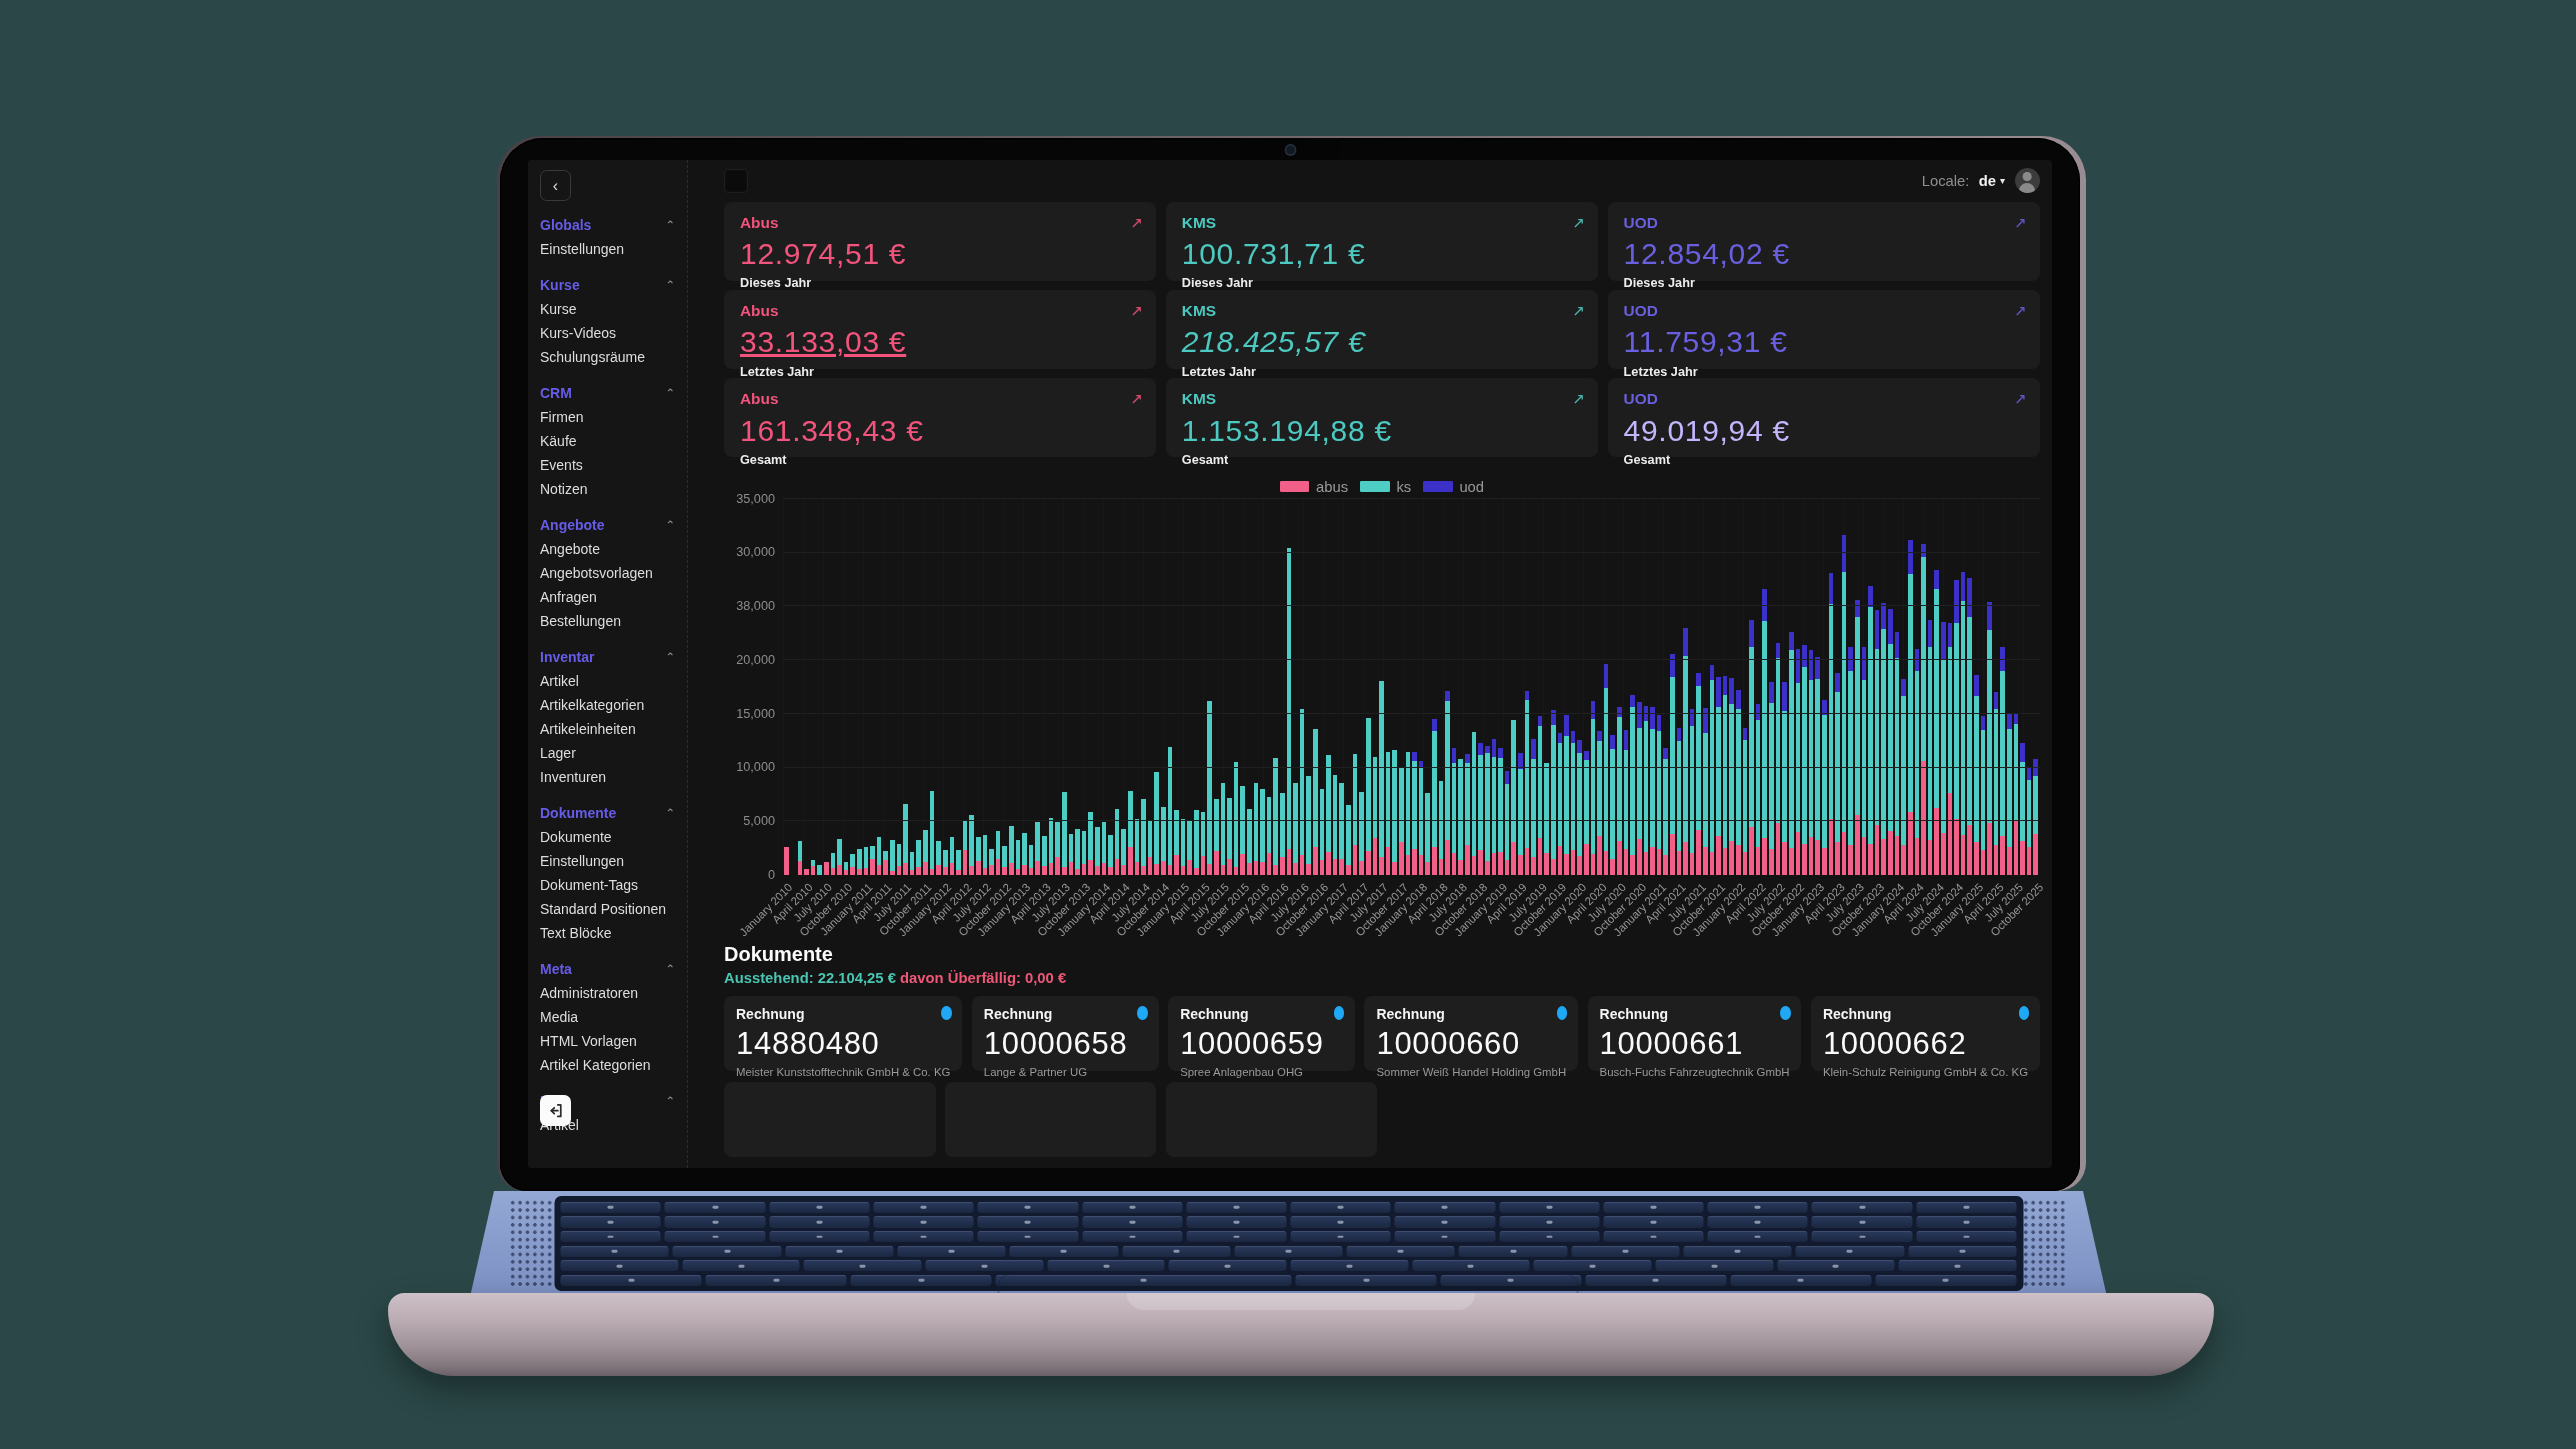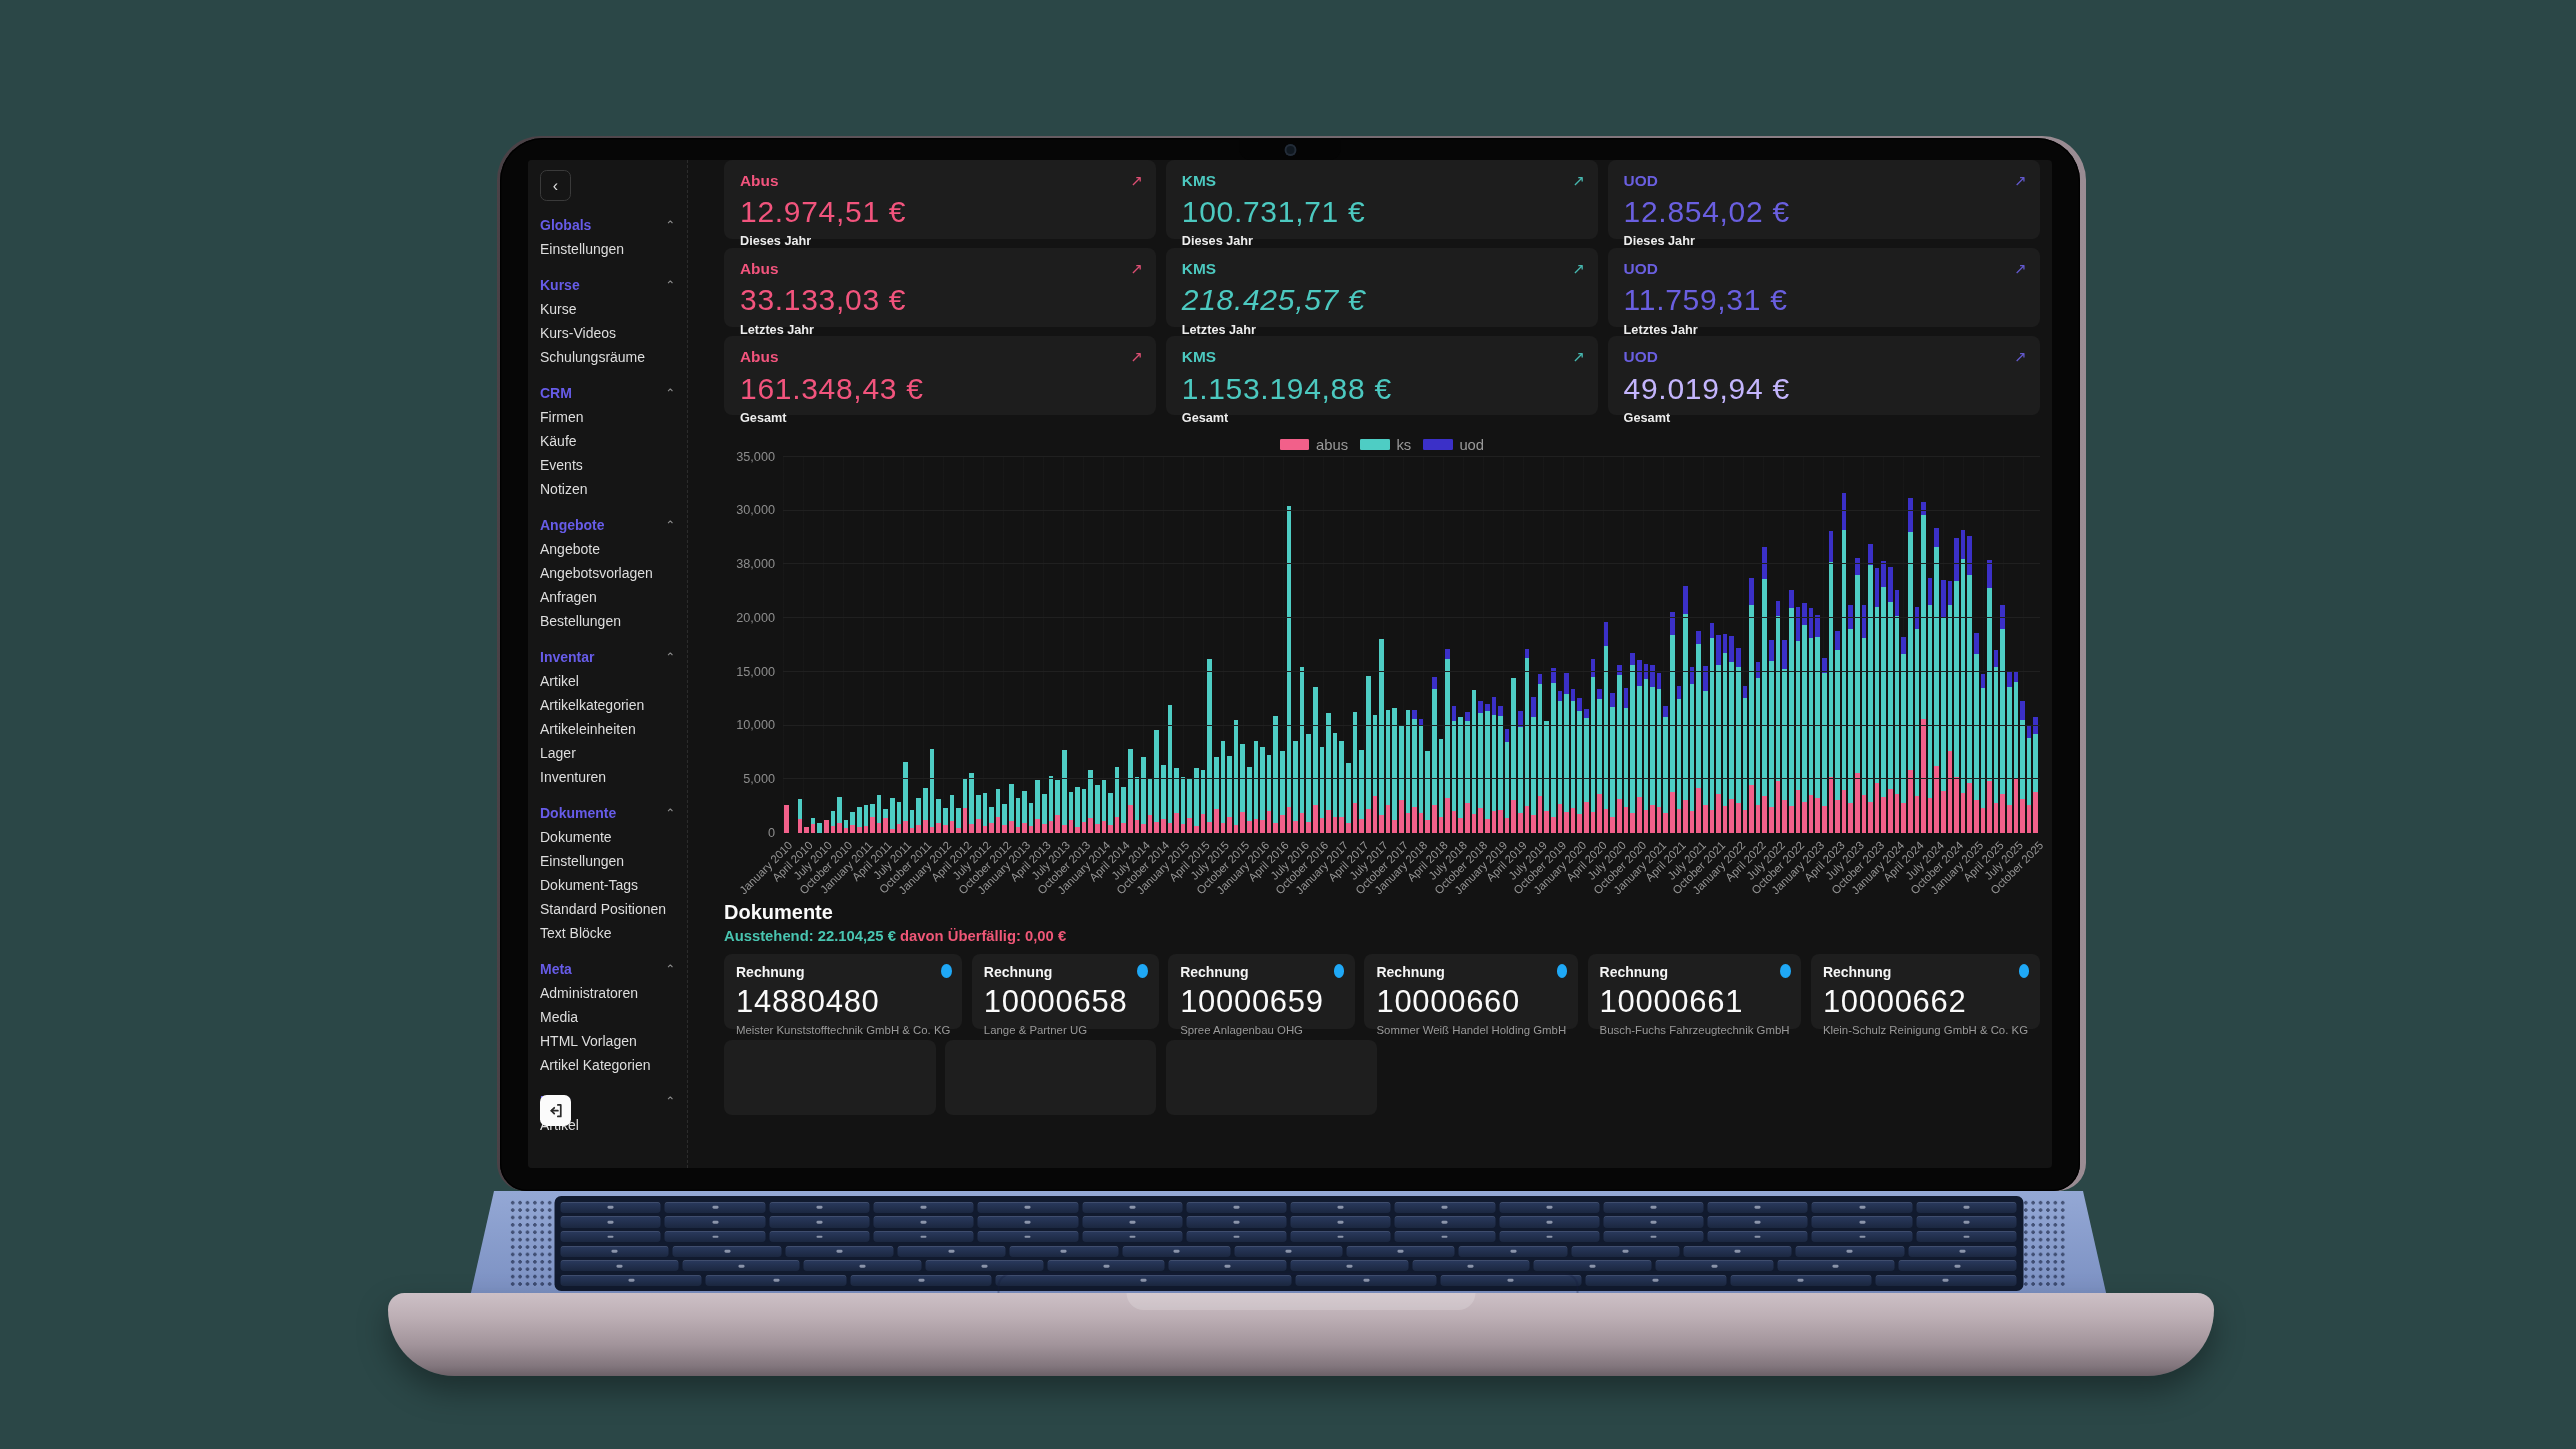--- a/index.html
+++ b/index.html
@@ -196,20 +196,31 @@
         <div class="logout-btn">
           <svg width="17.4" height="17.4" viewBox="0 0 24 24" fill="none" stroke="#2b2b2b" stroke-width="2.4" stroke-linecap="round" stroke-linejoin="round">
             <path d="M15 4h4v16h-4"></path>
               <path d="M10 8l-4 4 4 4"></path>
               <path d="M6 12h9"></path>
           </svg>
         </div>
       </aside>
 
       <main class="main">
+        <div class="topbar">
+          <div class="app-logo"></div>
+          <div class="topbar-right">
+            <span class="locale-label">Locale:</span>
+            <span class="locale-value">
+              <span>de</span>
+              <span class="chev-down">▾</span>
+            </span>
+            <div class="avatar"></div>
+          </div>
+        </div>
 
 
         <div class="kpi-grid" id="kpi-grid">
             <div class="kpi-card">
               <div class="kpi-brand" style="color: rgb(242, 84, 125);">Abus</div>
               <div class="kpi-value" style="color: rgb(242, 84, 125);">12.974,51 €</div>
               <div class="kpi-period">Dieses Jahr</div>
               <div class="kpi-trend" style="color: rgb(242, 84, 125);">↗</div>
             </div>
             <div class="kpi-card">
@@ -219,21 +230,21 @@
               <div class="kpi-trend" style="color: rgb(76, 201, 192);">↗</div>
             </div>
             <div class="kpi-card">
               <div class="kpi-brand" style="color: rgb(106, 95, 224);">UOD</div>
               <div class="kpi-value" style="color: rgb(106, 95, 224);">12.854,02 €</div>
               <div class="kpi-period">Dieses Jahr</div>
               <div class="kpi-trend" style="color: rgb(106, 95, 224);">↗</div>
             </div>
             <div class="kpi-card">
               <div class="kpi-brand" style="color: rgb(242, 84, 125);">Abus</div>
-              <div class="kpi-value" style="color: rgb(242, 84, 125);">33.133,03 €</div>
+              <div class="kpi-value" style="color: rgb(242, 84, 125); text-decoration: underline;">33.133,03 €</div>
               <div class="kpi-period">Letztes Jahr</div>
               <div class="kpi-trend" style="color: rgb(242, 84, 125);">↗</div>
             </div>
             <div class="kpi-card">
               <div class="kpi-brand" style="color: rgb(76, 201, 192);">KMS</div>
               <div class="kpi-value" style="color: rgb(76, 201, 192); font-style: italic;">218.425,57 €</div>
               <div class="kpi-period">Letztes Jahr</div>
               <div class="kpi-trend" style="color: rgb(76, 201, 192);">↗</div>
             </div>
             <div class="kpi-card">

